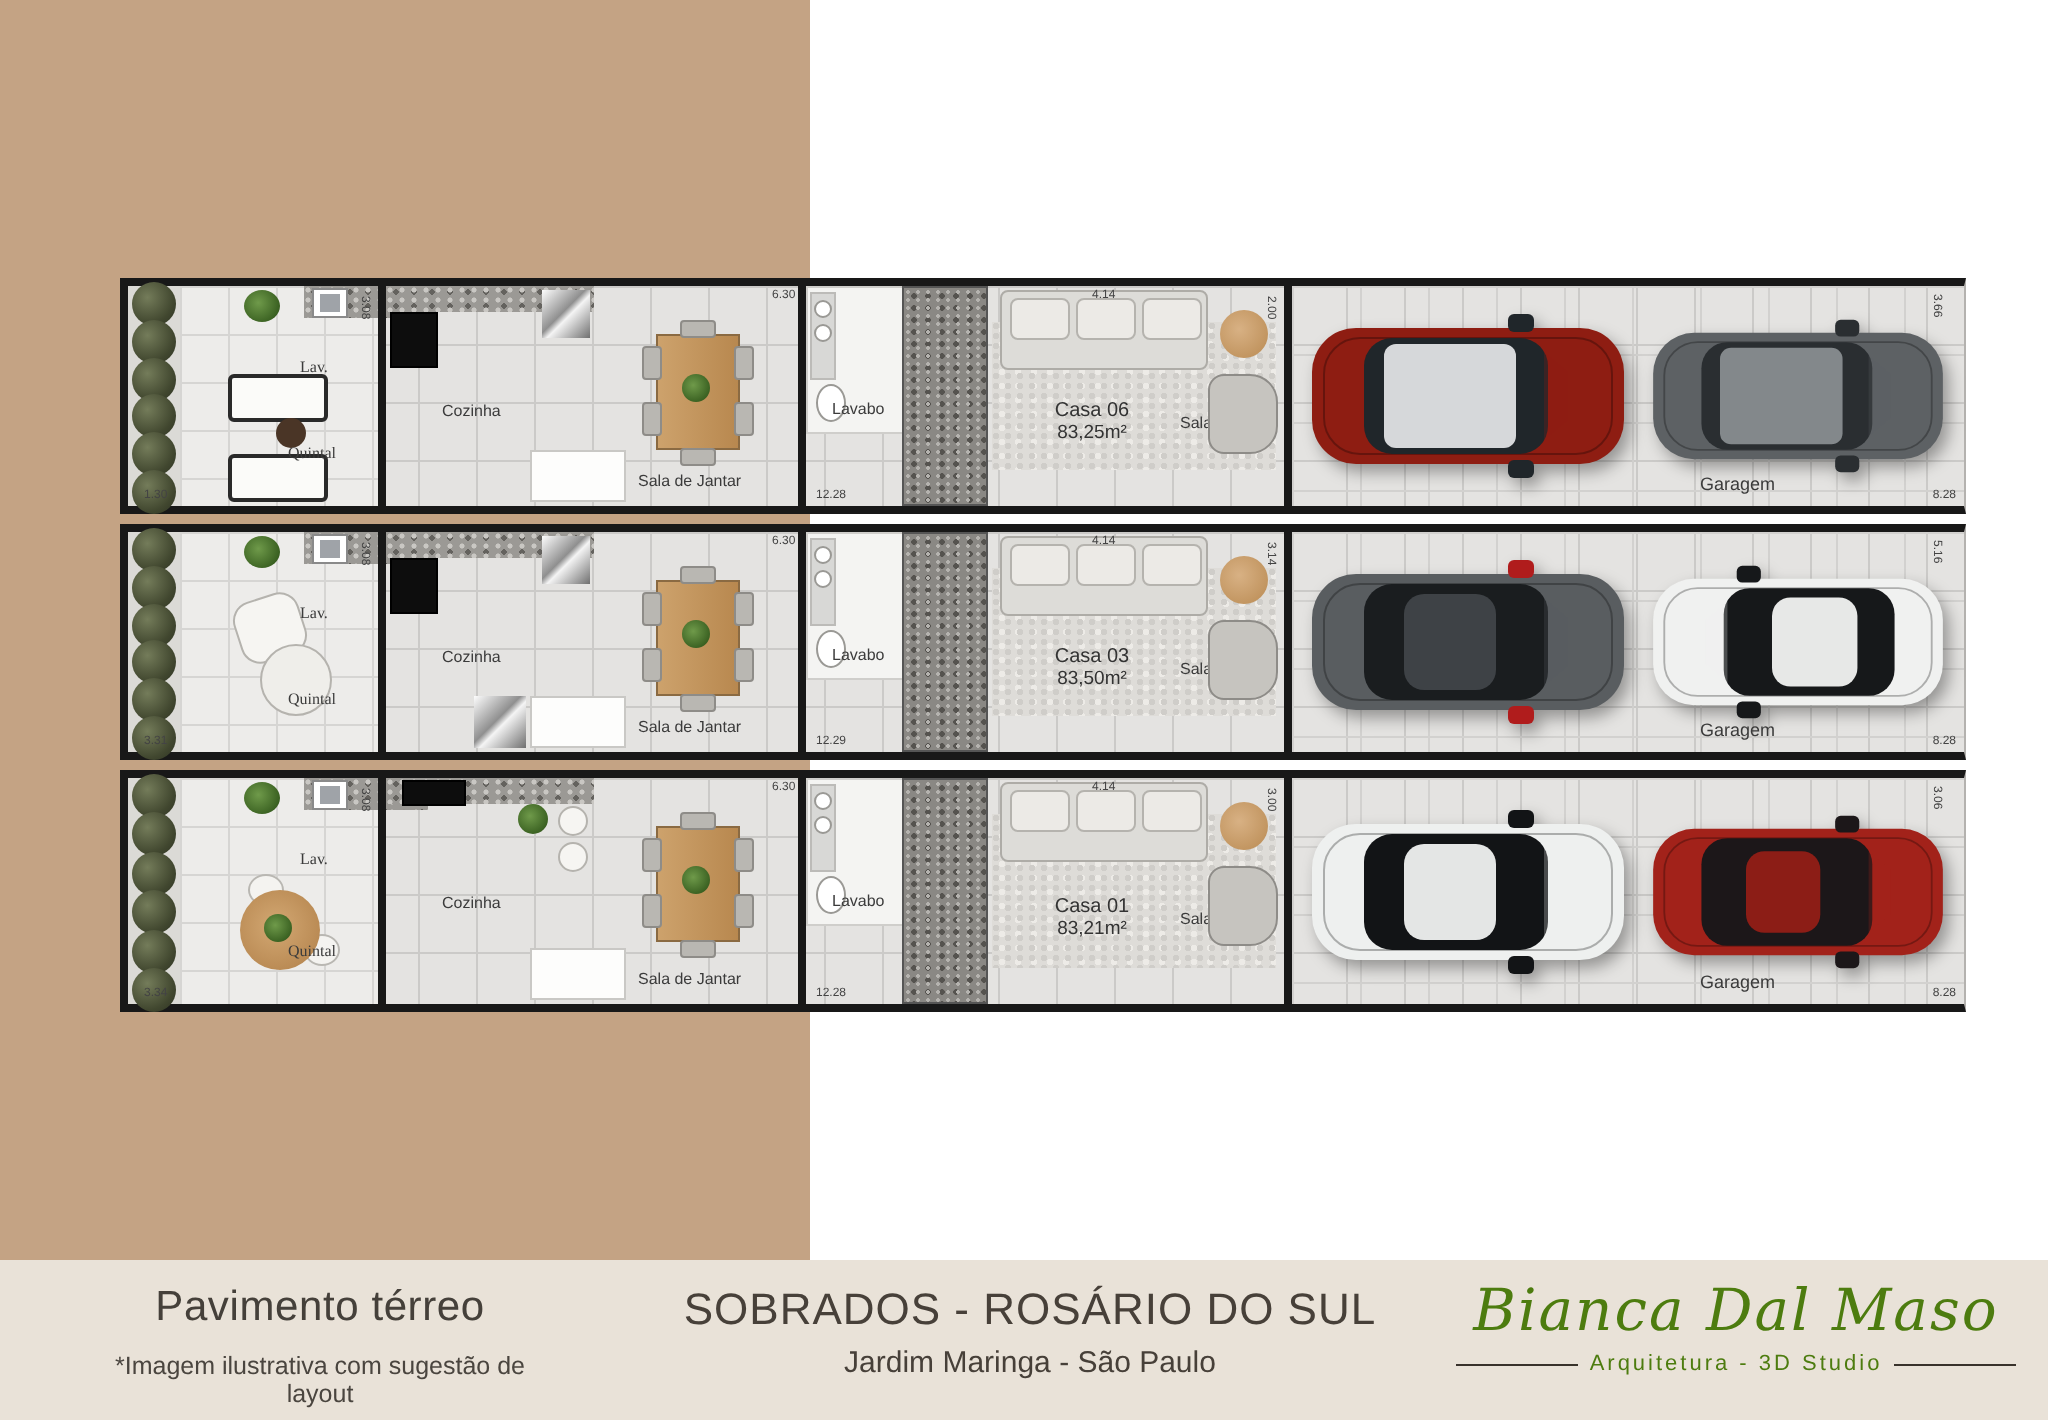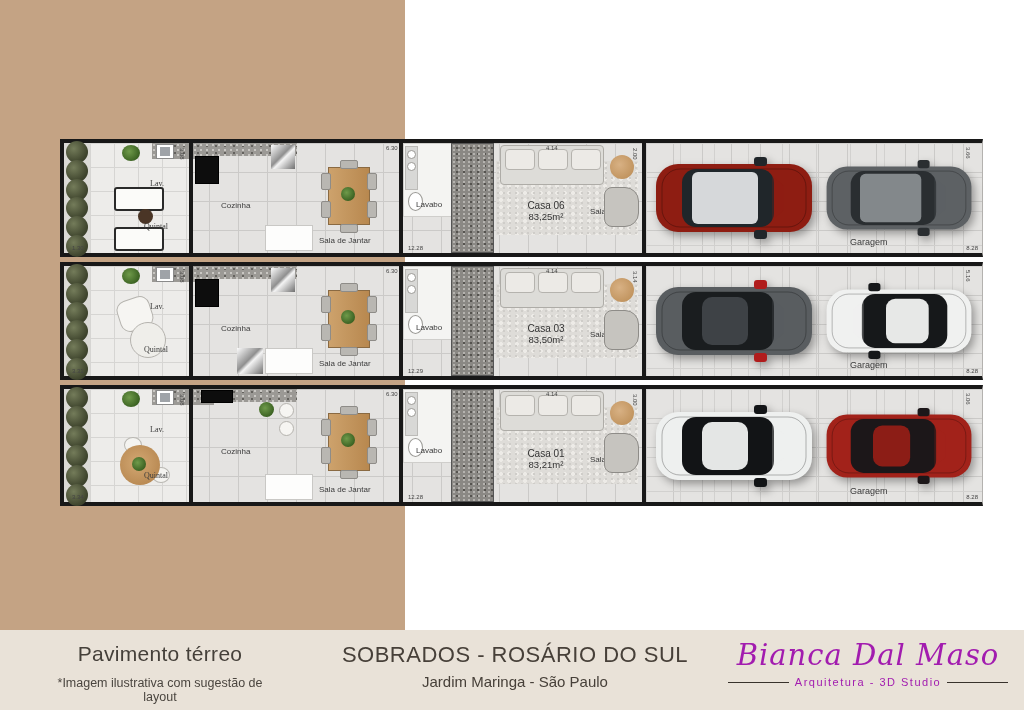--- a/index.html
+++ b/index.html
@@ -11,21 +11,21 @@
   #tan-backdrop{left:0;top:0;width:405px;height:630px;background:#c4a384;}
 
   
   #footer{left:0;top:630px;width:1024px;height:80px;background:#e9e2d8;}
   #footer-left{left:40px;top:12px;width:240px;text-align:center;color:#45403a;}
   #footer-left .t1{font-size:21px;letter-spacing:.3px;}
   #footer-left .t2{font-size:12.5px;margin-top:10px;color:#4a453f;}
   #footer-center{left:330px;top:12px;width:370px;text-align:center;color:#474039;}
   #footer-center .t1{font-size:22px;letter-spacing:.5px;}
   #footer-center .t2{font-size:15px;margin-top:5px;}
-  #logo{left:728px;top:8px;width:280px;text-align:center;color:#a21caf;}
+  #logo{left:728px;top:8px;width:280px;text-align:center;color:#4d7c0f;}
   #logo .name{font-family:"DejaVu Serif", serif;font-style:italic;font-size:29px;
               letter-spacing:1px;white-space:nowrap;}
   #logo .tagrow{display:flex;align-items:center;gap:6px;margin-top:4px;}
   #logo .line{flex:1;border-top:1.5px solid #38322b;}
   #logo .tag{font-size:11px;letter-spacing:1.5px;white-space:nowrap;}
 
   
   #plans{left:60px;top:139px;width:923px;height:370px;}
   .unit-row{position:absolute;left:0;width:918px;background:#e4e3e1;
     background-image:linear-gradient(#cbcac8 1px,transparent 1px),

